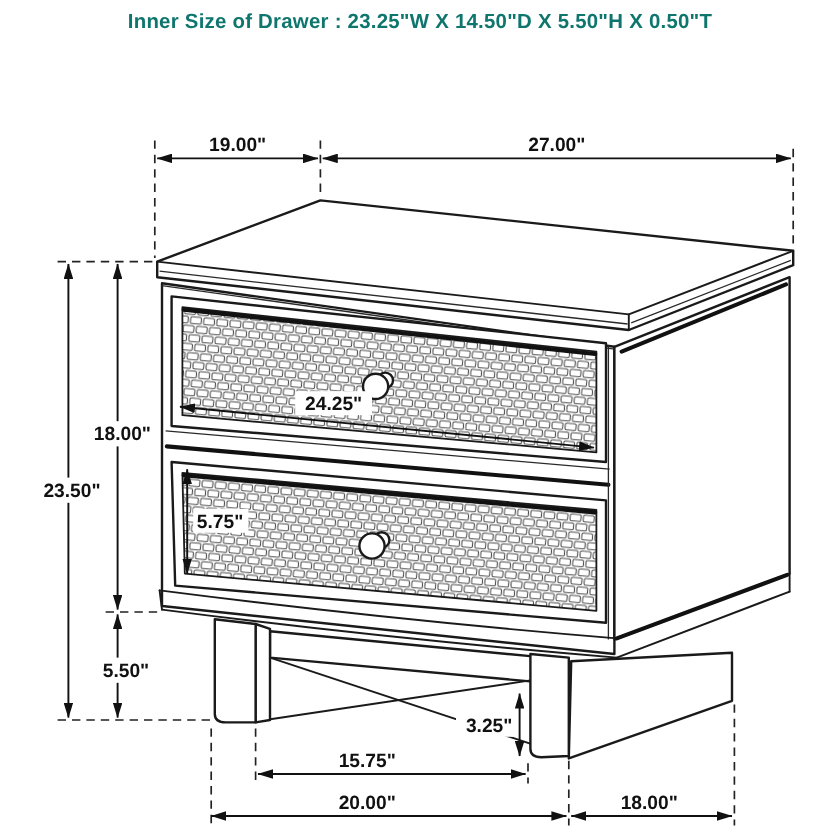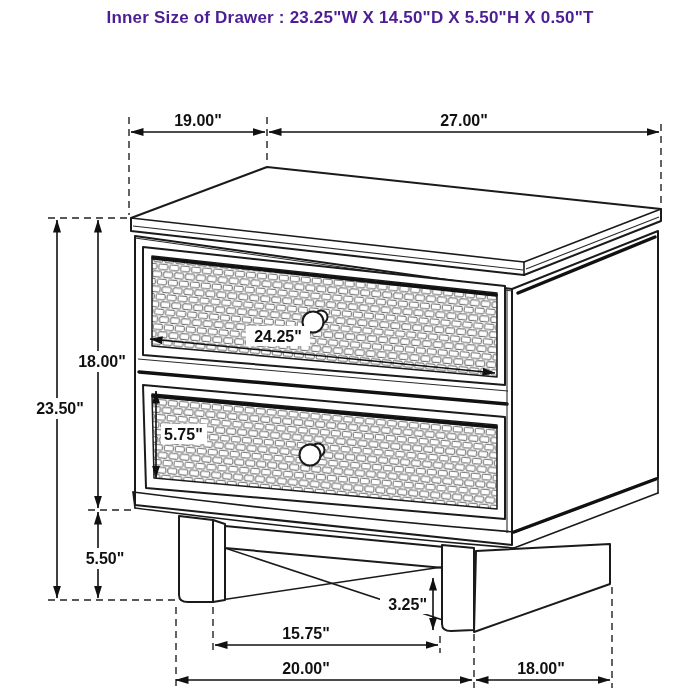--- a/index.html
+++ b/index.html
@@ -1,19 +1,19 @@
 <!DOCTYPE html>
 <html><head>
 <meta charset="utf-8">
 <style>
   html,body{margin:0;padding:0;background:#ffffff;}
   body{width:700px;height:700px;position:relative;overflow:hidden;
        font-family:"Liberation Sans", sans-serif;}
   .title{position:absolute;top:8px;left:0;width:700px;text-align:center;
-         font-size:17px;font-weight:bold;color:#4c1d95;letter-spacing:.2px;}
+         font-size:17px;font-weight:bold;color:#0f766e;letter-spacing:.2px;}
   svg{position:absolute;top:0;left:0;}
   .outline{fill:#ffffff;stroke:#1a1a1a;stroke-width:2;stroke-linejoin:round;stroke-linecap:round;}
   .edge{fill:none;stroke:#1a1a1a;stroke-width:1.6;stroke-linejoin:round;stroke-linecap:round;}
   .thin{fill:none;stroke:#2a2a2a;stroke-width:1.1;}
   .thick{fill:none;stroke:#111;stroke-width:3.4;stroke-linecap:round;}
   .cane{fill:url(#cane);stroke:#1a1a1a;stroke-width:1.5;stroke-linejoin:round;}
   .dash{fill:none;stroke:#222;stroke-width:1.4;stroke-dasharray:7 5;}
   .dl{fill:none;stroke:#111;stroke-width:1.6;}
   .dim{font-family:"Liberation Sans", sans-serif;font-size:16px;font-weight:bold;fill:#111;}
   .mask{fill:#ffffff;}

